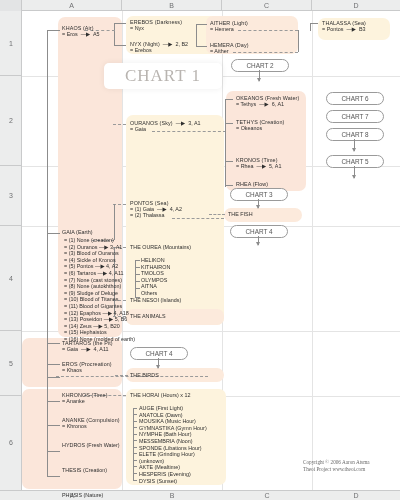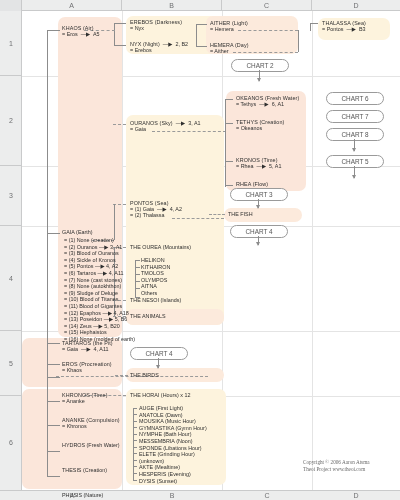--- a/index.html
+++ b/index.html
@@ -358,20 +358,21 @@
 
     <div class="pill" style="left:230px;top:177px;width:56px">CHART 3</div>
     <div class="arrow" style="left:258px;top:188px;height:9px"></div>
 
     <div class="pill" style="left:230px;top:214px;width:56px">CHART 4</div>
     <div class="arrow" style="left:258px;top:225px;height:9px"></div>
 
     <div class="pill" style="left:130px;top:336px;width:56px">CHART 4</div>
     <div class="arrow" style="left:158px;top:347px;height:10px"></div>
 
+    <div class="title" style="left:104px;top:52px;width:118px;height:26px">CHART 1</div>
 
     <div class="copy" style="left:303px;top:448px">
       <span>Copyright © 2006 Aaron Atsma</span><br>
       <span>Theoi Project  www.theoi.com</span>
     </div>
 
   </div>
 </div>
 
 </body></html>

